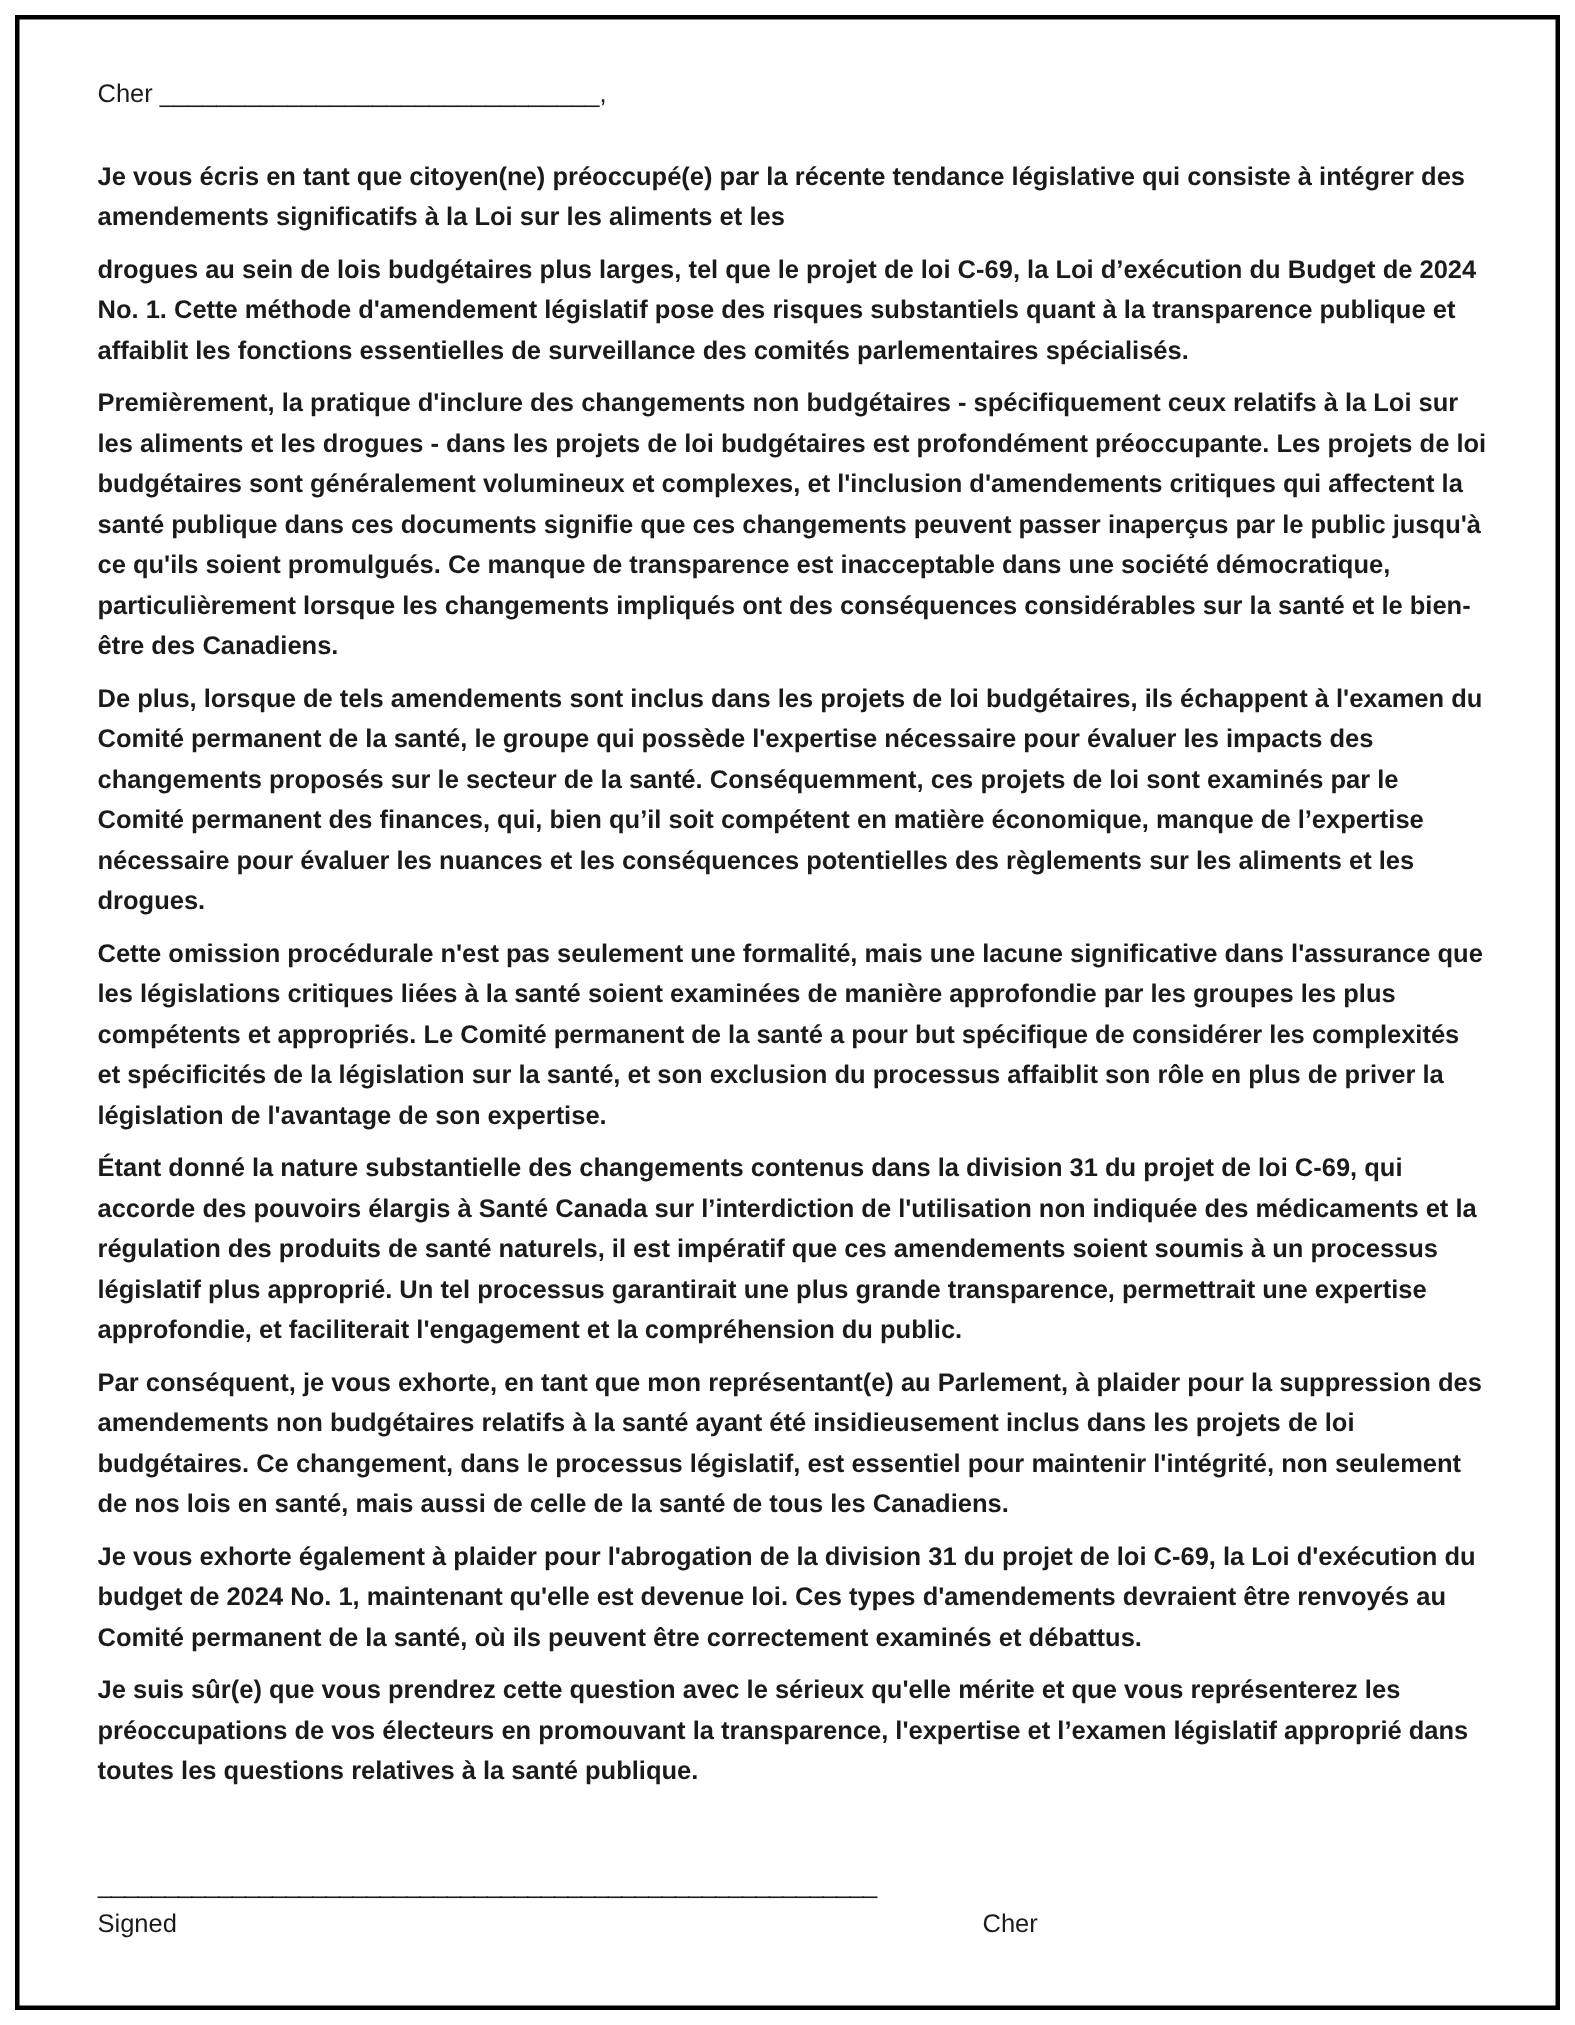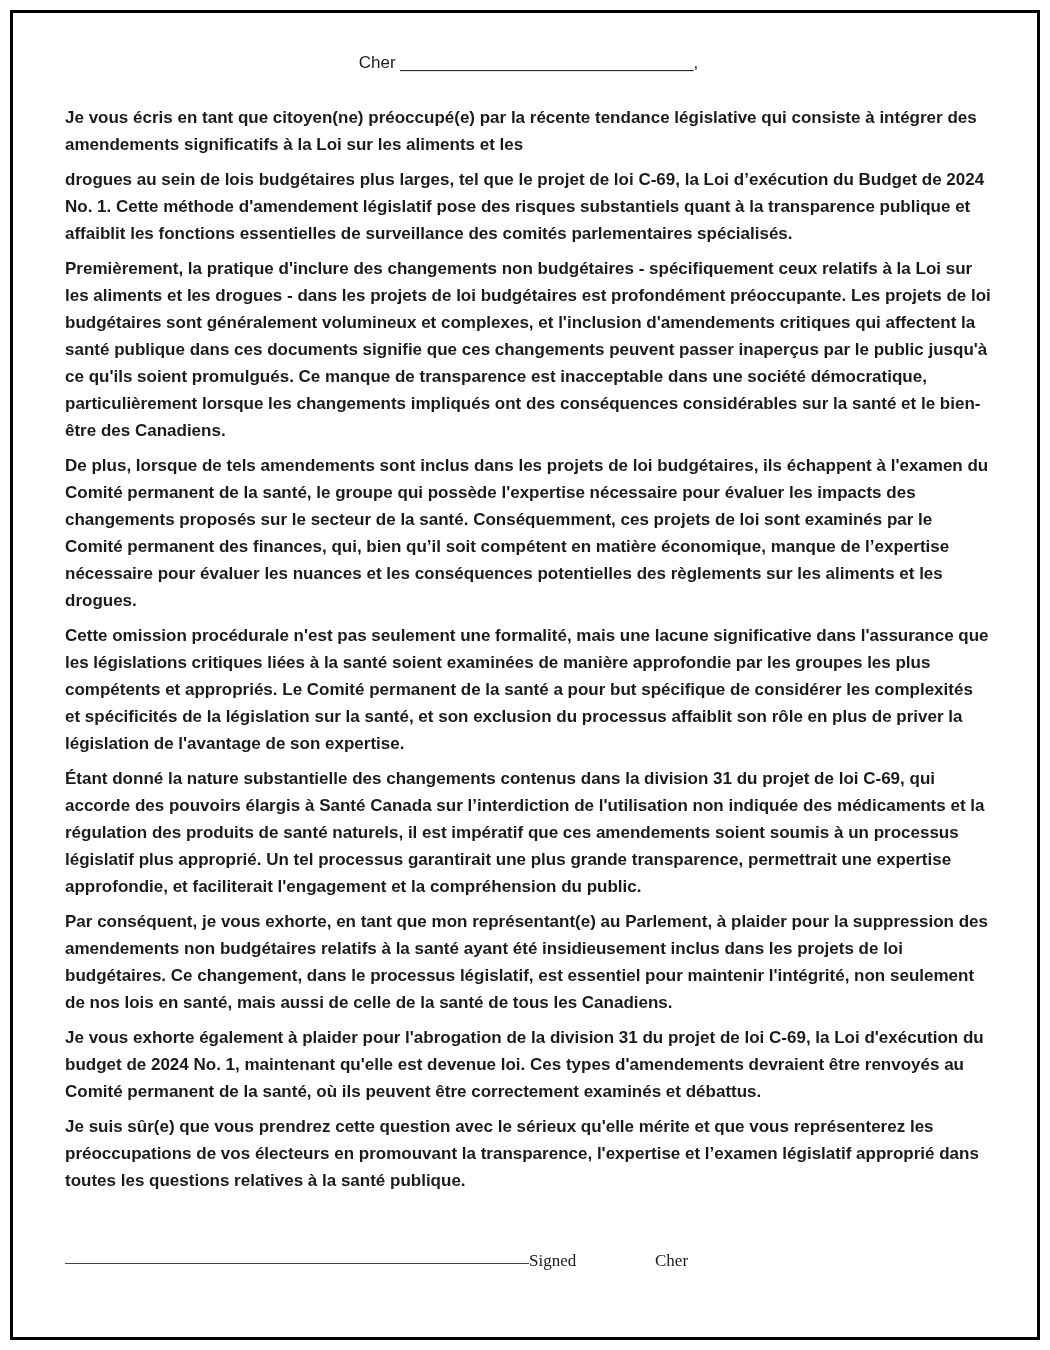--- a/index.html
+++ b/index.html
@@ -25,56 +25,53 @@
   }
   .content {
     box-sizing: border-box;
     padding: 36px 45px 0 52px;
     font-size: 17px;
     line-height: 27px;
   }
   .salutation {
     margin: 0 0 28px 0;
     white-space: nowrap;
-    text-align: center;
   }
   p.para {
     margin: 0 0 8px 0;
     font-weight: bold;
   }
   .closing {
     margin: 0;
   }
   .sig-row {
     display: flex;
     align-items: flex-end;
     margin-top: 52px;
   }
   .sig-col {
     display: flex;
-    flex-direction: row;
-    font-family: Liberation Serif, serif;
+    flex-direction: column;
   }
   .sig-col.signed {
     width: 560px;
     flex: 0 0 auto;
   }
   .sig-col.dated {
     flex: 0 0 auto;
   }
   .sig-line {
     white-space: nowrap;
     overflow: hidden;
     line-height: 22px;
     letter-spacing: -0.5px;
   }
   .sig-label {
     line-height: 26px;
     margin-top: 2px;
-    text-align: right;
   }
   .sig-col.dated .sig-label {
     padding-left: 30px;
   }
 </style>
 </head>
 <body>
 
 <div class="page">
   <div class="content">

